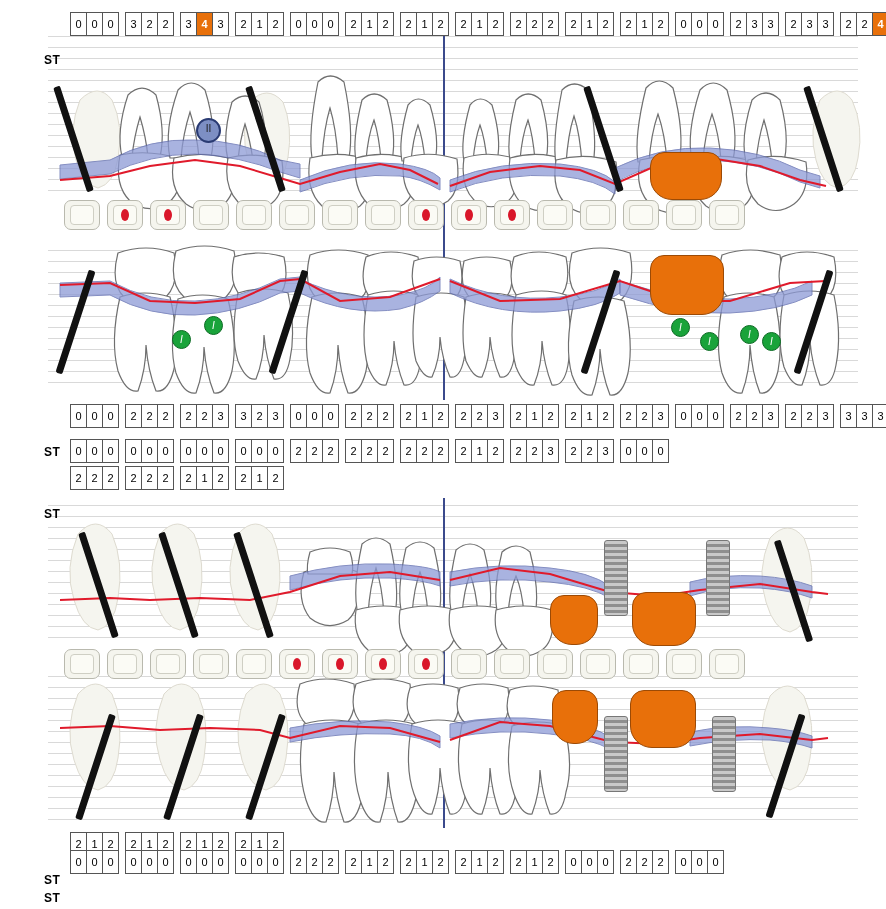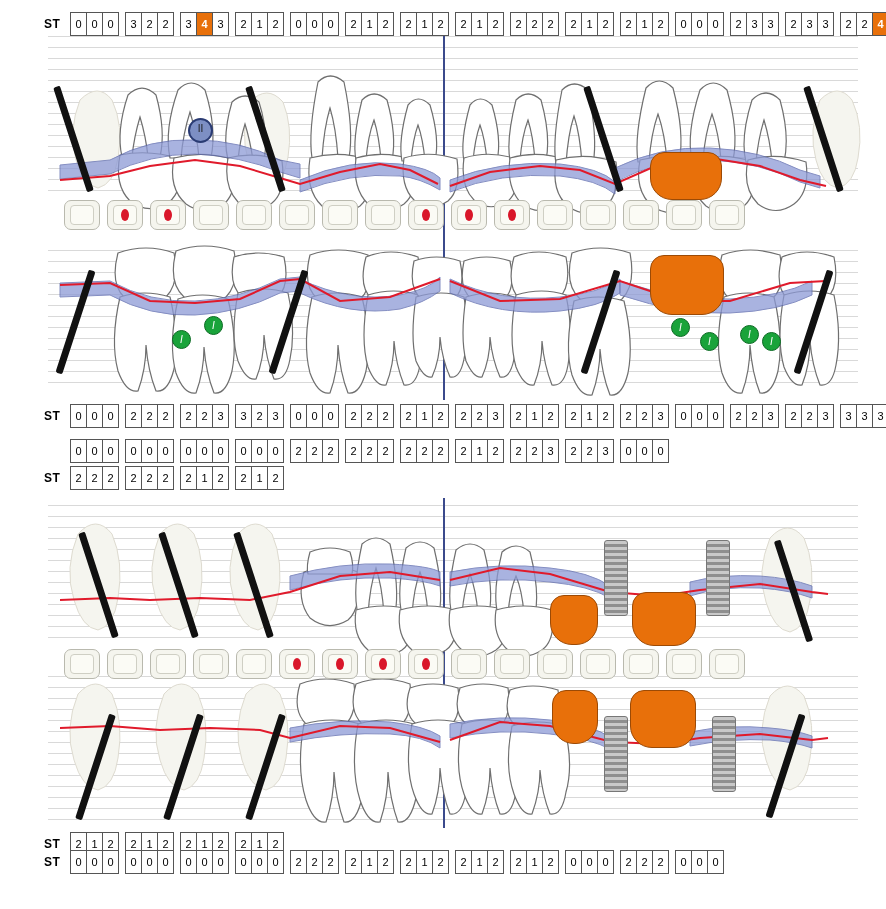--- a/index.html
+++ b/index.html
@@ -1,20 +1,20 @@
 <!DOCTYPE html>
 <html><head>
 <meta charset="utf-8">
 <style>
   html,body{margin:0;padding:0;background:#fff;}
   body{font-family:"Liberation Sans", sans-serif;}
   #chart{position:relative;width:886px;height:909px;background:#ffffff;overflow:hidden;}
   .midline{position:absolute;width:2px;background:#3b4a8c;}
   .hline{position:absolute;height:1px;background:#d9d9d9;}
-  .stlabel{position:absolute;font-size:12px;font-weight:bold;color:#000;letter-spacing:.5px;}
+  .stlabel{position:absolute;font-size:12px;font-weight:bold;color:#000;letter-spacing:.5px;margin-top:36px;}
   .cellrow{position:absolute;display:flex;}
   .grp{display:flex;border:1px solid #555;background:#fff;margin-right:6px;}
   .cell{width:15px;height:22px;line-height:22px;text-align:center;font-size:11px;color:#000;border-right:1px solid #555;background:#fff;}
   .cell:last-child{border-right:none;}
   .cell.hi{background:#e8700a;color:#fff;font-weight:bold;}
   .tootharea{position:absolute;}
   svg{display:block;overflow:visible;}
   .occ{position:absolute;}
   .occbox{width:34px;height:28px;border:1px solid #b9b9ae;border-radius:7px;background:#f5f5ee;position:relative;margin-right:7px;}
   .occ-inner{position:absolute;left:5px;top:4px;right:5px;bottom:4px;border:1px solid #cfcfc4;border-radius:4px;background:#fbfbf5;}
@@ -262,21 +262,21 @@
       <div class="crown" style="left: 552px; top: 690px; width: 44px; height: 52px; border-radius: 14px 14px 22px 22px; background: rgb(232, 112, 10);"></div>
       <div class="crown" style="left: 630px; top: 690px; width: 64px; height: 56px; border-radius: 14px 14px 22px 22px; background: rgb(232, 112, 10);"></div>
     </div>
   <div id="layer-implants">
       <div style="position: absolute; left: 604px; top: 540px; width: 22px; height: 74px; background: repeating-linear-gradient(rgb(201, 201, 201) 0px, rgb(201, 201, 201) 3px, rgb(143, 143, 143) 3px, rgb(143, 143, 143) 6px); border: 1px solid rgb(119, 119, 119); border-radius: 3px;"></div>
       <div style="position: absolute; left: 706px; top: 540px; width: 22px; height: 74px; background: repeating-linear-gradient(rgb(201, 201, 201) 0px, rgb(201, 201, 201) 3px, rgb(143, 143, 143) 3px, rgb(143, 143, 143) 6px); border: 1px solid rgb(119, 119, 119); border-radius: 3px;"></div>
       <div style="position: absolute; left: 604px; top: 716px; width: 22px; height: 74px; background: repeating-linear-gradient(rgb(201, 201, 201) 0px, rgb(201, 201, 201) 3px, rgb(143, 143, 143) 3px, rgb(143, 143, 143) 6px); border: 1px solid rgb(119, 119, 119); border-radius: 3px;"></div>
       <div style="position: absolute; left: 712px; top: 716px; width: 22px; height: 74px; background: repeating-linear-gradient(rgb(201, 201, 201) 0px, rgb(201, 201, 201) 3px, rgb(143, 143, 143) 3px, rgb(143, 143, 143) 6px); border: 1px solid rgb(119, 119, 119); border-radius: 3px;"></div>
     </div>
   <div id="layer-furcations">
-      <div class="bluedot" style="left: 188px; top: 118px;">II</div>
+      <div class="bluedot" style="left: 196px; top: 118px;">II</div>
       <div class="greendot" style="left: 172px; top: 330px;">I</div>
       <div class="greendot" style="left: 204px; top: 316px;">I</div>
       <div class="greendot" style="left: 671px; top: 318px;">I</div>
       <div class="greendot" style="left: 700px; top: 332px;">I</div>
       <div class="greendot" style="left: 740px; top: 325px;">I</div>
       <div class="greendot" style="left: 762px; top: 332px;">I</div>
     </div>
   <div id="layer-occlusal">
       <div class="cellrow occ" style="left: 64px; top: 200px;">
         <div class="occbox">

